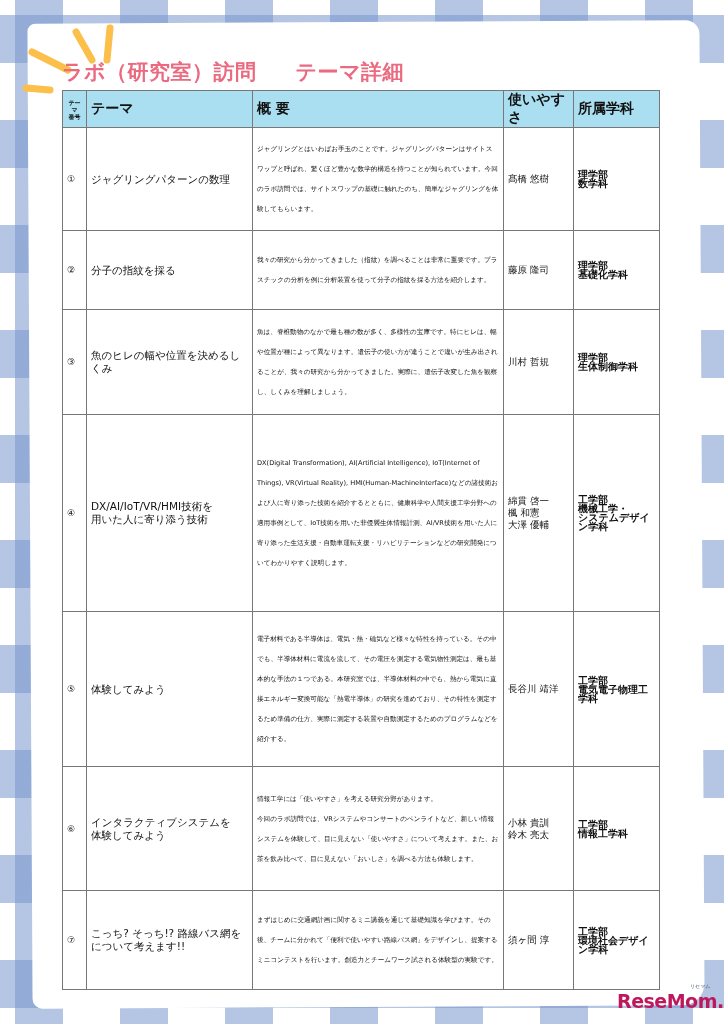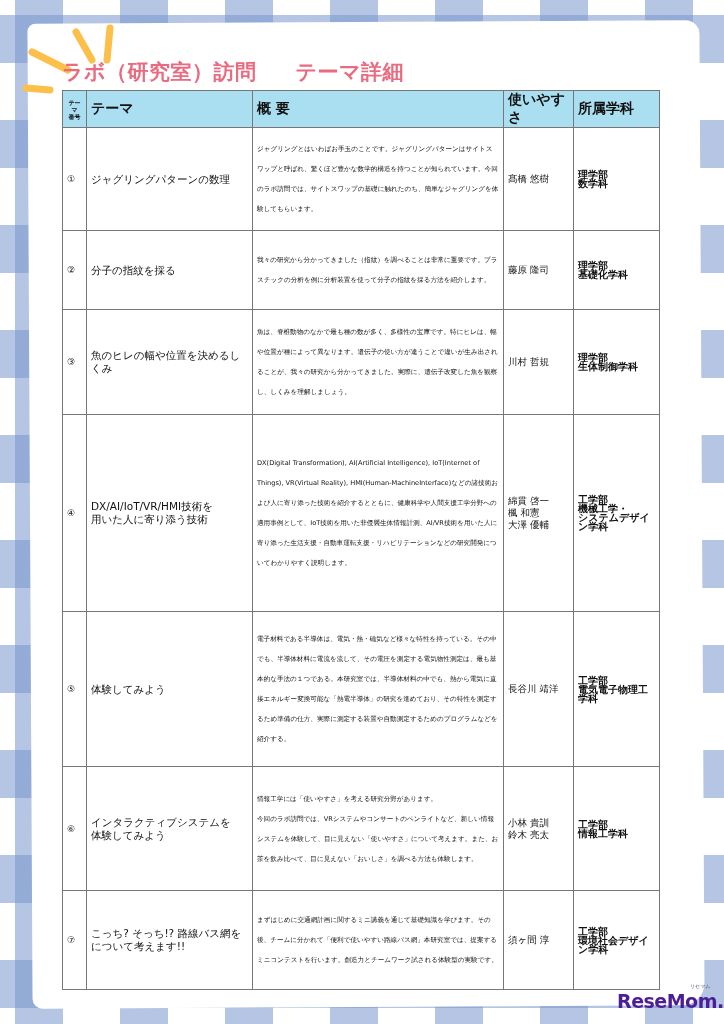--- a/index.html
+++ b/index.html
@@ -45,21 +45,21 @@
   th.col-no { font-size: 6px !important; text-align: center !important; line-height: 7px; padding: 0 1px; }
   td.no { text-align: center; font-size: 9px; }
   td.theme { font-size: 10.5px; font-weight: normal; line-height: 13px; padding-left: 5px; }
   td.summary { font-size: 6.6px; line-height: 20px; padding: 8px 4px 8px 5px; }
   td.teacher { font-size: 9.5px; font-weight: normal; line-height: 12px; }
   td.dept { font-size: 10px; line-height: 9px; font-weight: bold; }
   .pre { white-space: pre-line; }
   .logo {
     position: absolute; left: 617px; top: 990px;
     font-family: "DejaVu Sans", sans-serif; font-weight: bold; font-size: 19px;
-    color: #4c1d95; letter-spacing: -0.5px;
+    color: #be185d; letter-spacing: -0.5px;
   }
   .logo-ruby { position: absolute; left: 690px; top: 983px; font-size: 5px; color: #4a5663; }
 </style>
 </head>
 <body>
 
 <div class="paper"></div>
 
 <svg class="burst" viewBox="0 0 110 90">
   <g stroke="#fbbf4a" stroke-width="7" stroke-linecap="round" fill="none">
@@ -143,21 +143,21 @@
 今回のラボ訪問では、VRシステムやコンサートのペンライトなど、新しい情報システムを体験して、目に見えない「使いやすさ」について考えます。また、お茶を飲み比べて、目に見えない「おいしさ」を調べる方法も体験します。</td>
       <td class="teacher pre">小林 貴訓
 鈴木 亮太</td>
       <td class="dept pre">工学部
 情報工学科</td>
     </tr>
     <tr style="height:99px">
       <td class="no">⑦</td>
       <td class="theme pre">こっち? そっち!? 路線バス網を
 について考えます!!</td>
-      <td class="summary pre">まずはじめに交通網計画に関するミニ講義を通じて基礎知識を学びます。その後、チームに分かれて「便利で使いやすい路線バス網」本研究室では、提案するミニコンテストを行います。創造力とチームワーク試される体験型の実験です。</td>
+      <td class="summary pre">まずはじめに交通網計画に関するミニ講義を通じて基礎知識を学びます。その後、チームに分かれて「便利で使いやすい路線バス網」をデザインし、提案するミニコンテストを行います。創造力とチームワーク試される体験型の実験です。</td>
       <td class="teacher pre">須ヶ間 淳</td>
       <td class="dept pre">工学部
 環境社会デザイン学科</td>
     </tr>
   </tbody>
 </table>
 
 <div class="logo-ruby">リセマム</div>
 <div class="logo">ReseMom.</div>
 

